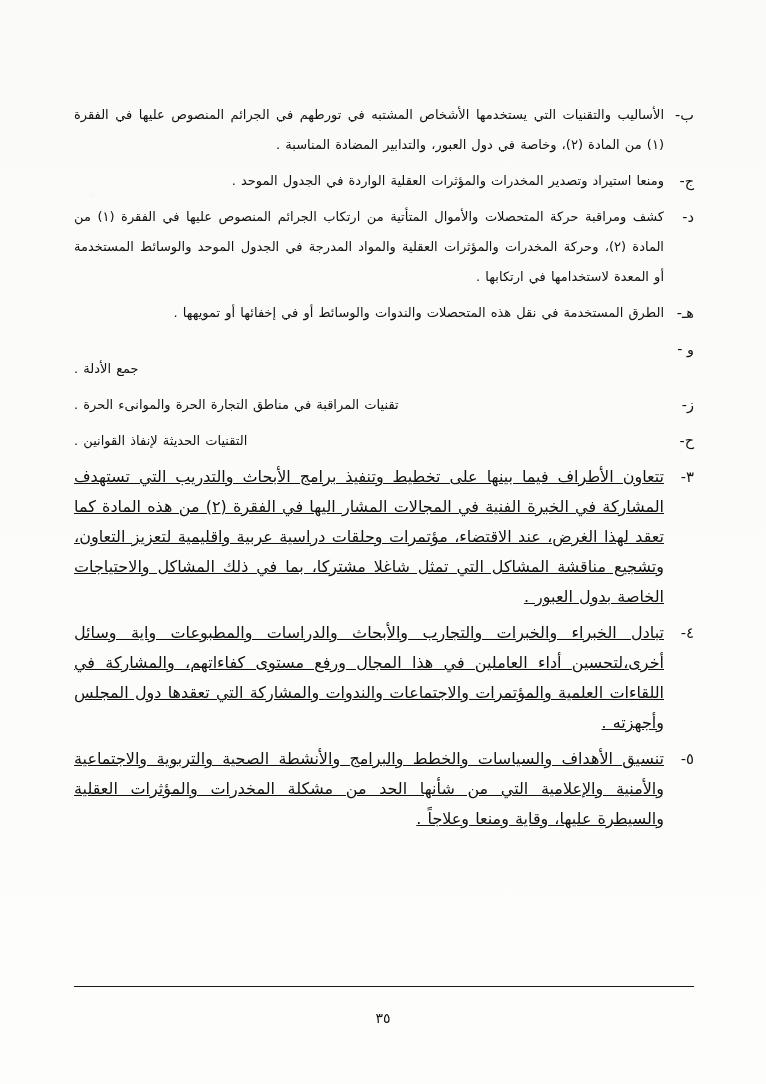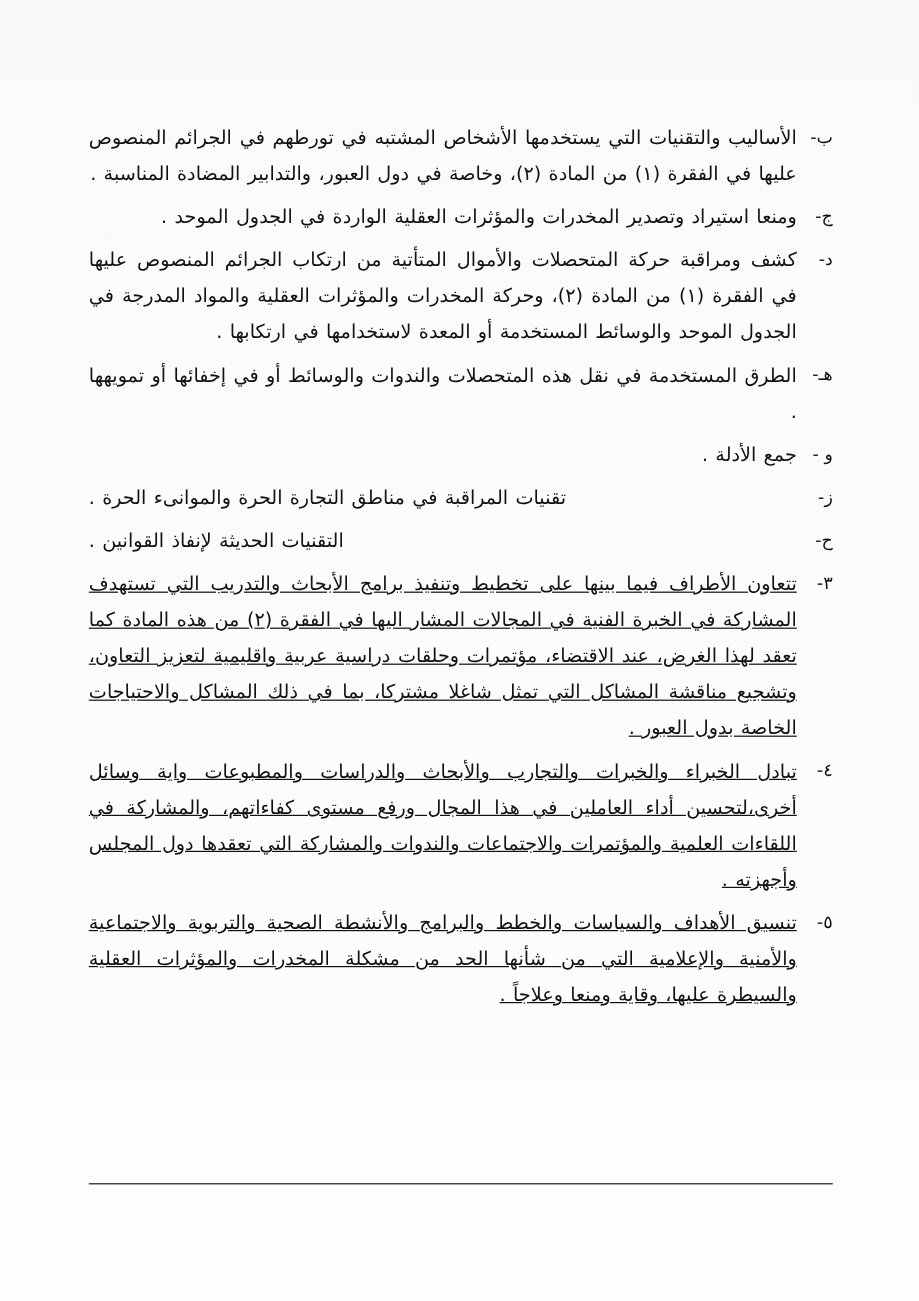--- a/index.html
+++ b/index.html
@@ -49,21 +49,21 @@
     min-width: 26px;
     text-align: right;
     font-size: 14.5px;
     line-height: 30px;
     font-family: "DejaVu Sans", sans-serif;
     white-space: nowrap;
     padding-left: 4px;
   }
   .body-text {
     flex: 1 1 auto;
-    font-size: 16px;
+    font-size: 13px;
     line-height: 30px;
     text-align: justify;
     text-justify: inter-word;
     word-spacing: 1px;
     font-family: "DejaVu Sans", sans-serif;
   }
   .lvl1 .body-text { font-size: 16px; text-decoration: underline; }
   .lvl1 > .marker { font-size: 14.8px; }
   .sub { margin-right: 0px; }
   .short .body-text { text-align: right; }
@@ -109,21 +109,21 @@
       <div class="body-text">كشف ومراقبة حركة المتحصلات والأموال المتأتية من ارتكاب الجرائم المنصوص عليها في الفقرة (١) من المادة (٢)، وحركة المخدرات والمؤثرات العقلية والمواد المدرجة في الجدول الموحد والوسائط المستخدمة أو المعدة لاستخدامها في ارتكابها .</div>
     </div>
 
     <div class="item sub">
       <div class="marker">هـ-</div>
       <div class="body-text">الطرق المستخدمة في نقل هذه المتحصلات والندوات والوسائط أو في إخفائها أو تمويهها .</div>
     </div>
 
     <div class="item sub short">
       <div class="marker">و -</div>
-      <div class="body-text" style="text-align:right;">جمع الأدلة .</div>
+      <div class="body-text" style="text-align:left;margin-top:20px;">جمع الأدلة .</div>
     </div>
 
     <div class="item sub short">
       <div class="marker">ز-</div>
       <div class="body-text" style="text-align:left;">تقنيات المراقبة في مناطق التجارة الحرة والموانىء الحرة .</div>
     </div>
 
     <div class="item sub short">
       <div class="marker">ح-</div>
       <div class="body-text" style="text-align:left;">التقنيات الحديثة لإنفاذ القوانين .</div>
@@ -140,13 +140,14 @@
     </div>
 
     <div class="item lvl1">
       <div class="marker">٥-</div>
       <div class="body-text">تنسيق الأهداف والسياسات والخطط والبرامج والأنشطة الصحية والتربوية والاجتماعية والأمنية والإعلامية التي من شأنها الحد من مشكلة المخدرات والمؤثرات العقلية والسيطرة عليها، وقاية ومنعا وعلاجاً .</div>
     </div>
 
   </div>
 
   <div class="footer-rule"></div>
+  <div class="page-number">٣٥</div>
 </div>
 
 </body></html>

